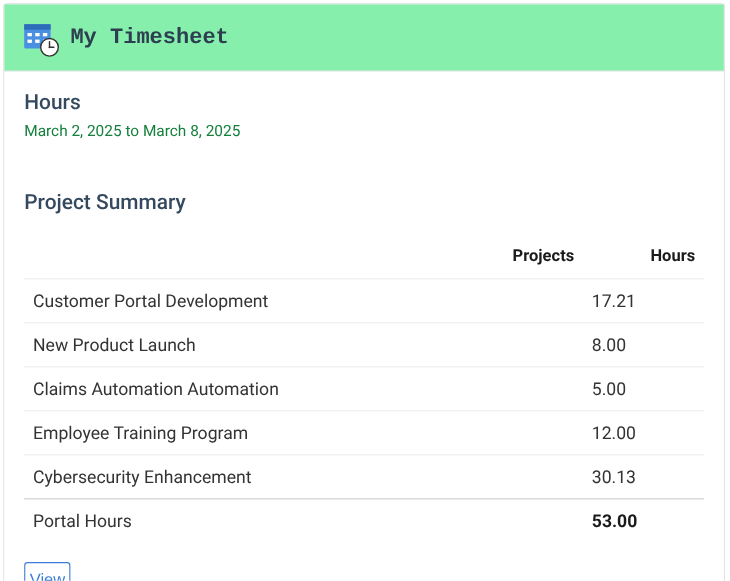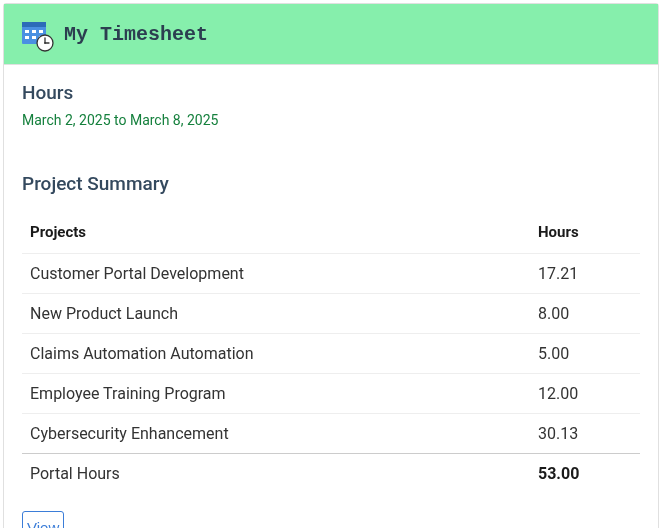--- a/index.html
+++ b/index.html
@@ -72,21 +72,21 @@
       font-size: 19px;
       font-weight: 500;
       color: #34495e;
       margin-bottom: 18px;
     }
     table {
       width: 100%;
       border-collapse: collapse;
     }
     th {
-      text-align: left;
+      text-align: right;
       font-size: 15px;
       font-weight: 700;
       color: #1a1a1a;
       padding: 10px 8px 12px 8px;
     }
     th.hours-col {
       width: 110px;
     }
     td {
       font-size: 16px;

